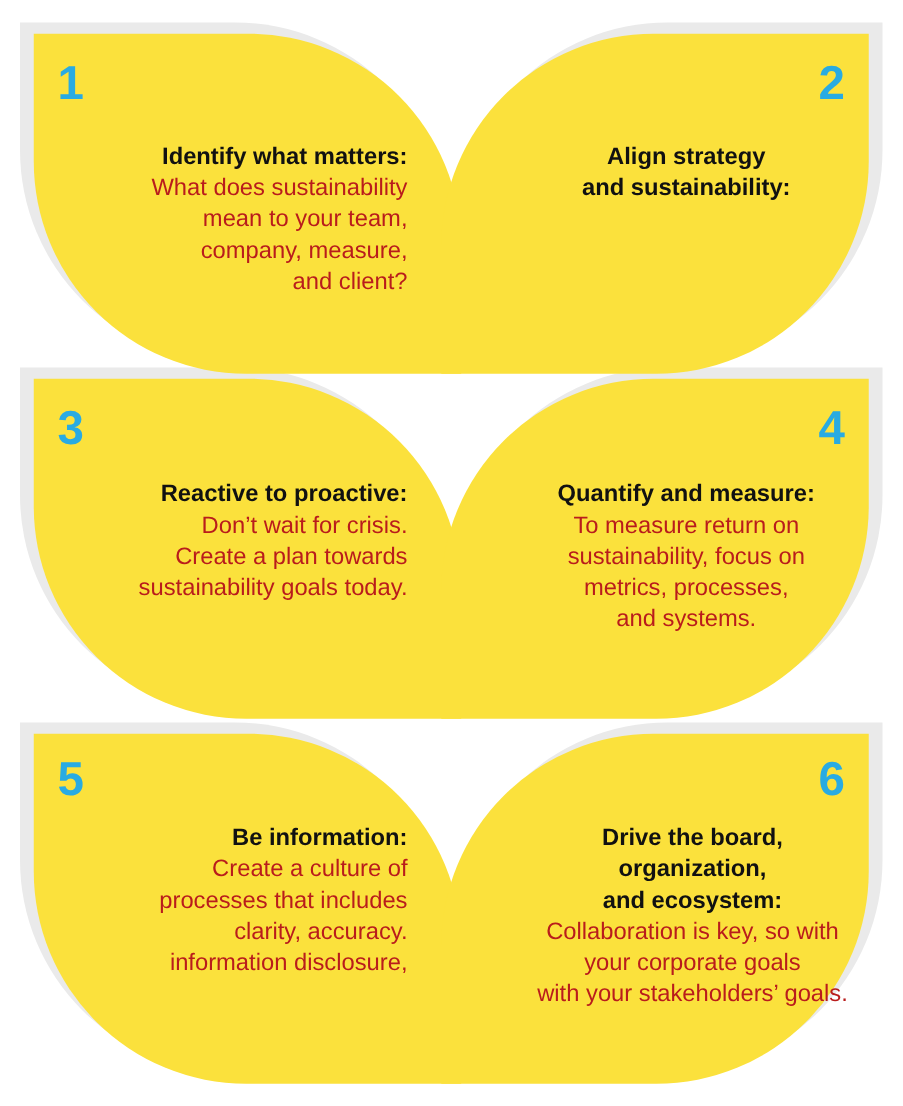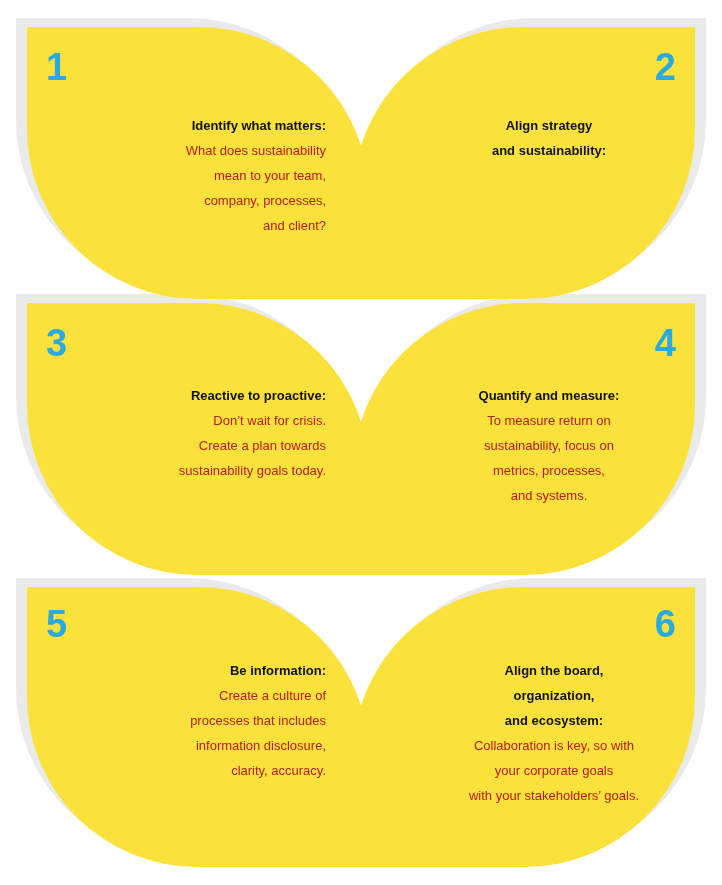--- a/index.html
+++ b/index.html
@@ -51,21 +51,21 @@
     line-height: 1;
     z-index: 3;
     letter-spacing: 0px;
   }
   .num.left  { left: 46px;  }
   .num.right { right: 46px; }
 
   .copy {
     position: absolute;
     z-index: 3;
-    font-size: 13px;
+    font-size: 19px;
     line-height: 25px;
     color: #1a1a1a;
   }
   .copy.align-right { text-align: right; }
   .copy.align-left  { text-align: center; }
 
   .copy .hd {
     font-weight: 700;
     color: #111111;
   }
@@ -83,21 +83,21 @@
   <div class="leaf-shadow r-tr-bl" style="left:16px; top:18px; width:342px; height:272px;"></div>
   <div class="leaf-body r-tr-bl" style="left:27px; top:27px; width:342px; height:272px;"></div>
   <div class="num left" style="top:48px;">1</div>
   <div class="copy align-right" style="left:40px; top:113px; width:286px;">
     <span class="hd">
       <span class="line">Identify what matters:</span>
     </span>
     <span class="bd">
       <span class="line">What does sustainability</span>
       <span class="line">mean to your team,</span>
-      <span class="line">company, processes,</span>
+      <span class="line">company, measure,</span>
       <span class="line">and client?</span>
     </span>
   </div>
 
   <div class="leaf-shadow r-tl-br" style="left:364px; top:18px; width:342px; height:272px;"></div>
   <div class="leaf-body r-tl-br" style="left:353px; top:27px; width:342px; height:272px;"></div>
   <div class="num right" style="top:48px;">2</div>
   <div class="copy align-left" style="left:406px; top:113px; width:286px;">
     <span class="hd">
       <span class="line">Align strategy</span>
@@ -137,31 +137,31 @@
   <div class="leaf-shadow r-tr-bl" style="left:16px; top:578px; width:342px; height:280px;"></div>
   <div class="leaf-body r-tr-bl" style="left:27px; top:587px; width:342px; height:280px;"></div>
   <div class="num left" style="top:605px;">5</div>
   <div class="copy align-right" style="left:40px; top:658px; width:286px;">
     <span class="hd">
       <span class="line">Be information:</span>
     </span>
     <span class="bd">
       <span class="line">Create a culture of</span>
       <span class="line">processes that includes</span>
+      <span class="line">clarity, accuracy.</span>
       <span class="line">information disclosure,</span>
-      <span class="line">clarity, accuracy.</span>
     </span>
   </div>
 
   <div class="leaf-shadow r-tl-br" style="left:364px; top:578px; width:342px; height:280px;"></div>
   <div class="leaf-body r-tl-br" style="left:353px; top:587px; width:342px; height:280px;"></div>
   <div class="num right" style="top:605px;">6</div>
   <div class="copy align-left" style="left:406px; top:658px; width:296px;">
     <span class="hd">
-      <span class="line">Align the board,</span>
+      <span class="line">Drive the board,</span>
       <span class="line">organization,</span>
       <span class="line">and ecosystem:</span>
     </span>
     <span class="bd">
       <span class="line">Collaboration is key, so with</span>
       <span class="line">your corporate goals</span>
       <span class="line">with your stakeholders’ goals.</span>
     </span>
   </div>
 

